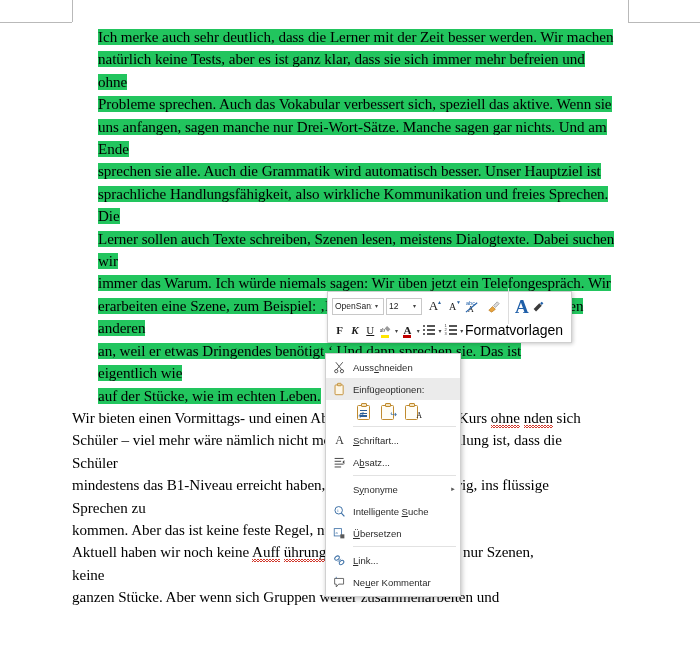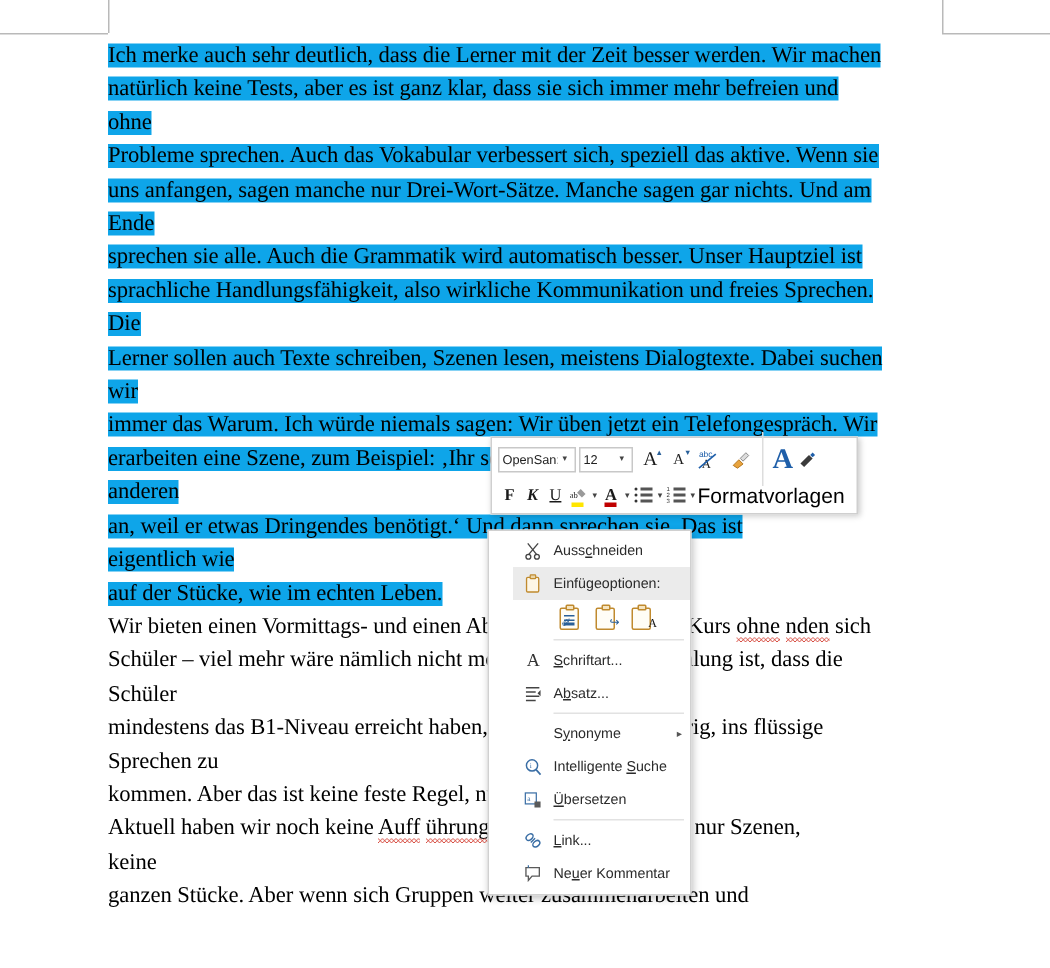--- a/index.html
+++ b/index.html
@@ -32,21 +32,21 @@
     position: absolute;
     left: 72px;
     top: 26px;
     width: 556px;
     font-size: 15.1px;
     line-height: 22.4px;
     color: #000000;
     letter-spacing: -0.05px;
   }
   .line { white-space: pre; }
-  .sel { background: #0ea5e9; }
+  .sel { background: #22c55e; margin-left: 26px; }
   
   .sq {
     position: relative;
     text-decoration: none;
   }
   .sq::after {
     content: "";
     position: absolute;
     left: 0; right: 0; bottom: -2px;
     height: 3px;
@@ -124,21 +124,21 @@
   #context-menu {
     position: absolute;
     left: 325px;
     top: 353px;
     width: 136px;
     background: #ffffff;
     border: 1px solid #d0d0d0;
     box-shadow: 1px 2px 5px rgba(0,0,0,0.25);
     font-family: "Liberation Sans", sans-serif;
     z-index: 40;
-    padding: 2px 0 3px 16px;
+    padding: 2px 0 3px 0;
   }
   .cm-item {
     display: flex; align-items: center;
     height: 22px;
     font-size: 9.5px;
     color: #2b2b2b;
     padding-left: 0;
     position: relative;
   }
   .cm-item.header { background: #ebebeb; color:#2b2b2b; }

